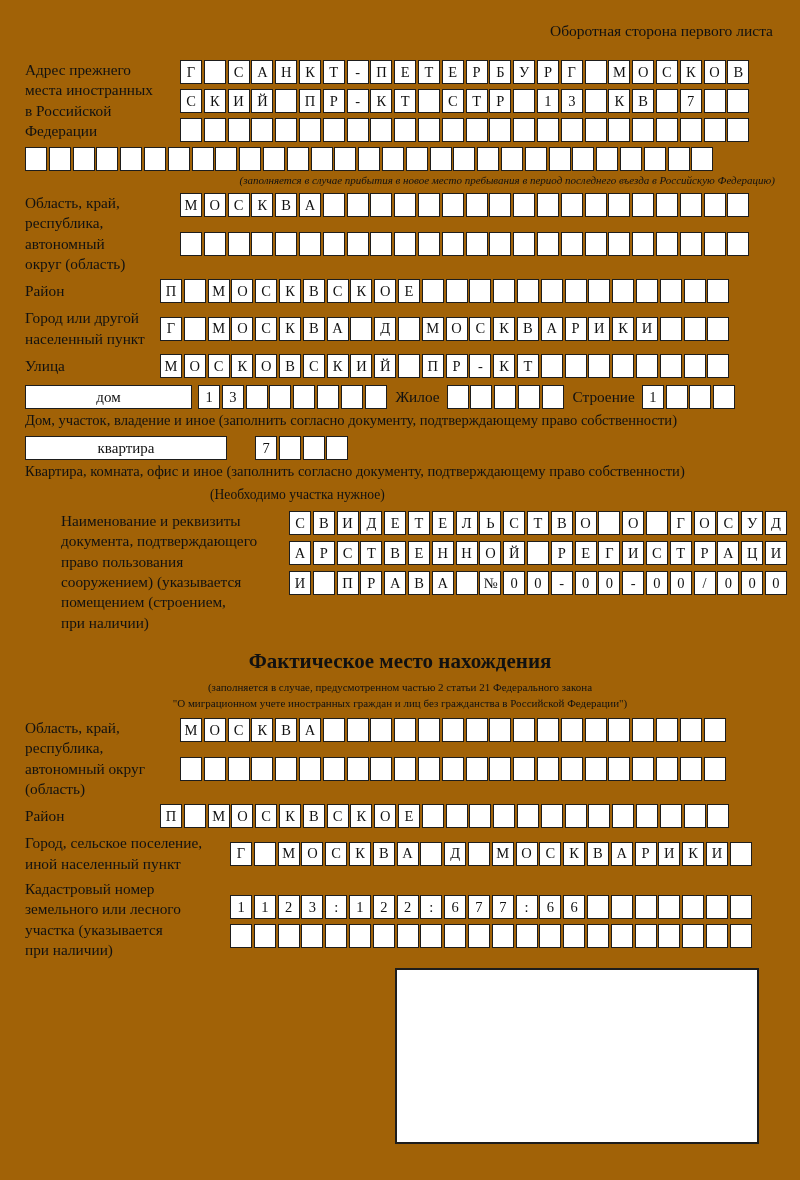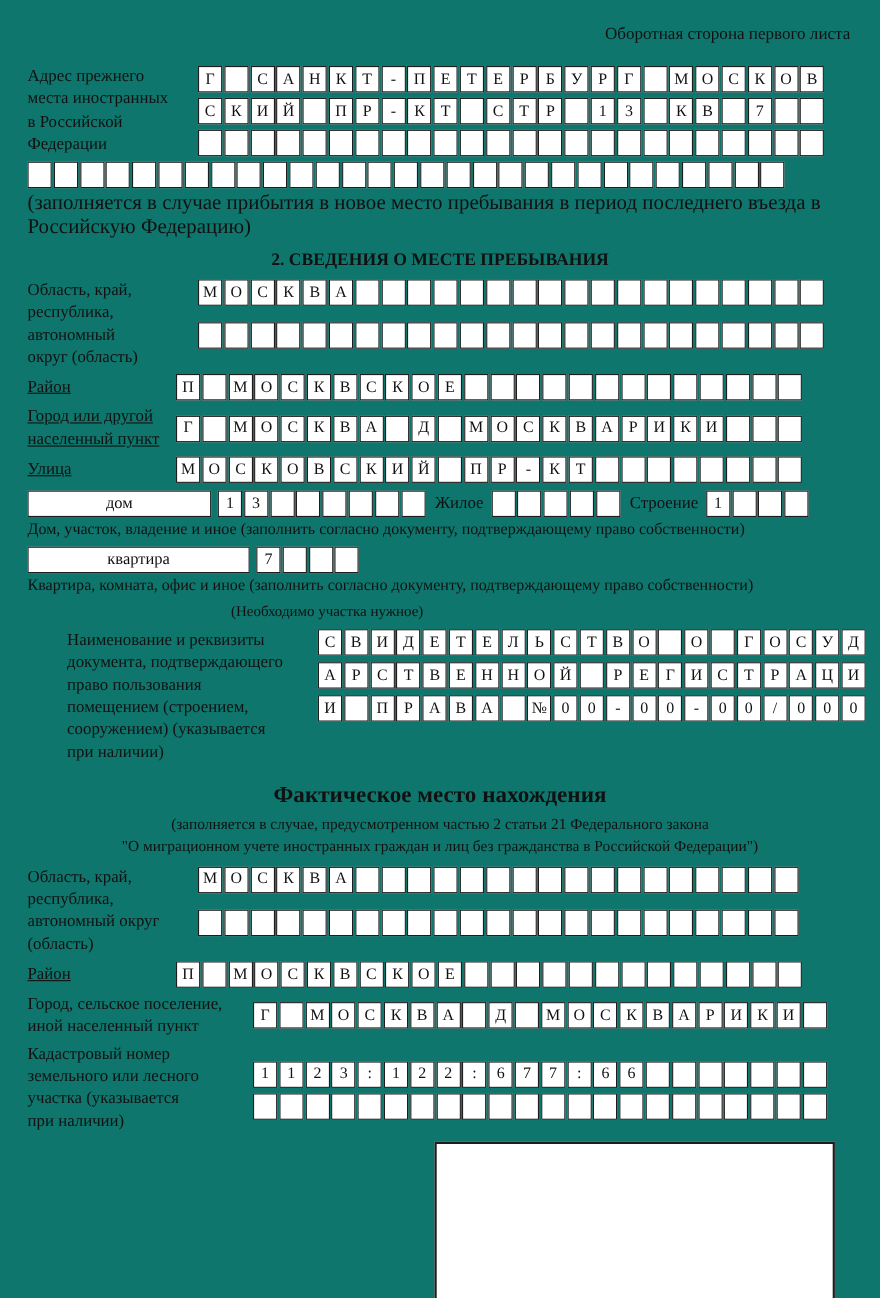--- a/index.html
+++ b/index.html
@@ -1,55 +1,55 @@
 <!DOCTYPE html>
 <html><head>
 <meta charset="utf-8">
 <style>
   html,body{margin:0;padding:0;background:#fff;}
   .page{
     width:800px;height:1180px;box-sizing:border-box;
     padding:10px 25px 0 25px;position:relative;overflow:hidden;
-    font-family:"Liberation Serif","DejaVu Serif",serif;color:#111;background:#0f766e;
+    font-family:"Liberation Serif","DejaVu Serif",serif;color:#111;background:#a16207;
   }
   .hdr{text-align:right;font-size:15.5px;margin:12px 2px 20px 0;}
   .field{display:flex;align-items:flex-start;margin-bottom:5px;}
   .field.vcenter{align-items:center;}
   .flabel{flex-shrink:0;font-size:15.3px;line-height:1.33;}
   .flabel span{display:block;}
   .w155{width:155px;}
-  .w135{width:135px;text-decoration:underline;}
+  .w135{width:135px;}
   .w205{width:205px;}
   .w225{width:228px;margin-left:36px;}
   .rows{display:flex;flex-direction:column;gap:5px;}
   .cellrow{display:flex;}
   .cell{
     width:20px;height:22px;border:1.7px solid #1d1d1d;margin-right:1.8px;
     display:flex;align-items:center;justify-content:center;
     font-size:14.5px;background:#fff;flex-shrink:0;
   }
-  .caption{font-size:19px;text-align:left;margin:3px 0 7px;}
+  .caption{font-size:11px;text-align:right;margin:3px 0 7px;font-style:italic;}
   .caption-left{font-size:14.6px;text-align:left;margin:3px 0 7px;}
   .sect-title{font-weight:bold;text-align:center;font-size:16px;margin:10px 0 8px;}
   .sub-title{font-weight:bold;text-align:center;font-size:21px;margin:16px 0 6px;}
   .widebox{
     border:1.7px solid #1d1d1d;height:22px;display:flex;align-items:center;
     justify-content:center;font-size:15px;flex-shrink:0;background:#fff;
   }
   .houserow{display:flex;align-items:center;margin:7px 0 3px;}
   .inline-label{font-size:15.3px;margin:0 7px;white-space:nowrap;}
   .stayrow{display:flex;align-items:center;margin:4px 0 2px;font-size:15.3px;}
   .stayrow .opt{display:flex;align-items:center;}
   .chk{
     width:21px;height:22px;border:1.7px solid #1d1d1d;display:flex;
     align-items:center;justify-content:center;font-size:14.5px;margin:0 9px 0 9px;flex-shrink:0;
   }
   .stay-note{font-size:13.6px;margin:2px 0 8px 185px;}
   .stamp-box{border:2px solid #1d1d1d;width:360px;height:172px;margin:8px 0 0 370px;background:#fff;}
-  .cap2{text-align:center;font-size:14px;line-height:1.45;margin-bottom:6px;}
+  .cap2{text-align:center;font-size:11px;line-height:1.45;margin-bottom:6px;}
   .cap2 span{display:block;}
 </style>
 </head>
 <body>
 
 <div class="page">
 
   <div class="hdr">Оборотная сторона первого листа</div>
 
   <div class="field">
@@ -166,21 +166,20 @@
       <div class="cell"></div>
       <div class="cell"></div>
       <div class="cell"></div>
       <div class="cell"></div>
       <div class="cell"></div>
       <div class="cell"></div>
       <div class="cell"></div>
     </div>
   <div class="caption">(заполняется в случае прибытия в новое место пребывания в период последнего въезда в Российскую Федерацию)</div>
 
-  <div class="sect-title">2. СВЕДЕНИЯ О МЕСТЕ ПРЕБЫВАНИЯ</div>
 
   <div class="field">
     <div class="flabel w155">
       <span>Область, край,</span>
       <span>республика,</span>
       <span>автономный</span>
       <span>округ (область)</span>
     </div>
     <div class="rows">
       <div class="cellrow">
@@ -358,40 +357,40 @@
     <div class="inline-label">Строение</div>
     <div class="cellrow">
         <div class="cell">1</div>
         <div class="cell"></div>
         <div class="cell"></div>
         <div class="cell"></div>
       </div>
   </div>
   <div class="caption-left">Дом, участок, владение и иное (заполнить согласно документу, подтверждающему право собственности)</div>
 
-  <div class="houserow" style="margin-top:2px;">
+  <div class="houserow" style="margin-top:2px;gap:22px;">
     <div class="widebox" style="width:200px;">квартира</div>
     <div class="cellrow" style="margin-left:6px;">
         <div class="cell">7</div>
         <div class="cell"></div>
         <div class="cell"></div>
         <div class="cell"></div>
       </div>
   </div>
   <div class="caption-left">Квартира, комната, офис и иное (заполнить согласно документу, подтверждающему право собственности)</div>
 
   <div class="stay-note">(Необходимо участка нужное)</div>
 
   <div class="field">
     <div class="flabel w225">
       <span>Наименование и реквизиты</span>
       <span>документа, подтверждающего</span>
       <span>право пользования</span>
+      <span>сооружением) (указывается</span>
       <span>помещением (строением,</span>
-      <span>сооружением) (указывается</span>
       <span>при наличии)</span>
     </div>
     <div class="rows" style="gap:6px;">
       <div class="cellrow">
           <div class="cell">С</div>
           <div class="cell">В</div>
           <div class="cell">И</div>
           <div class="cell">Д</div>
           <div class="cell">Е</div>
           <div class="cell">Т</div>

